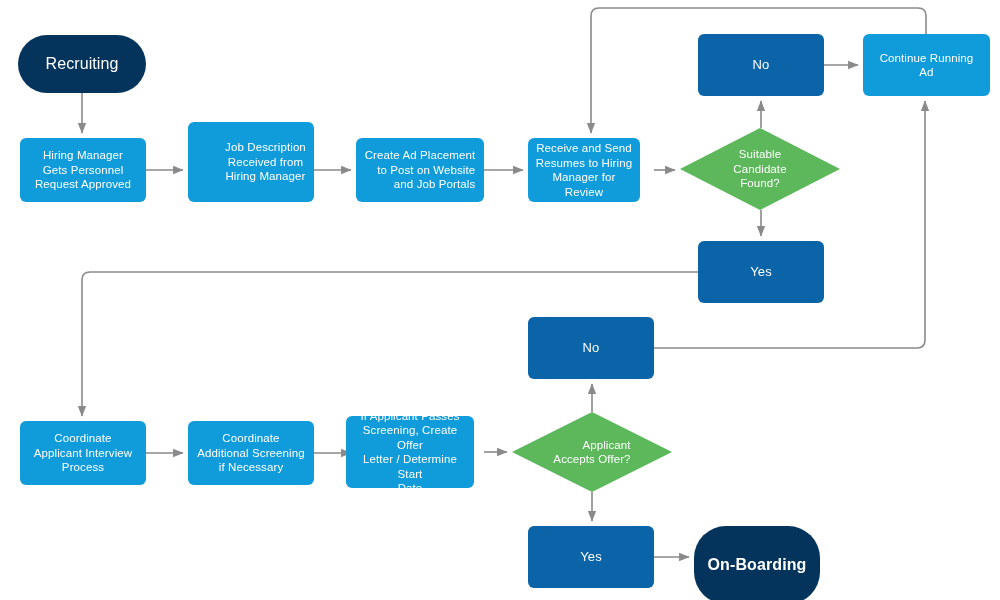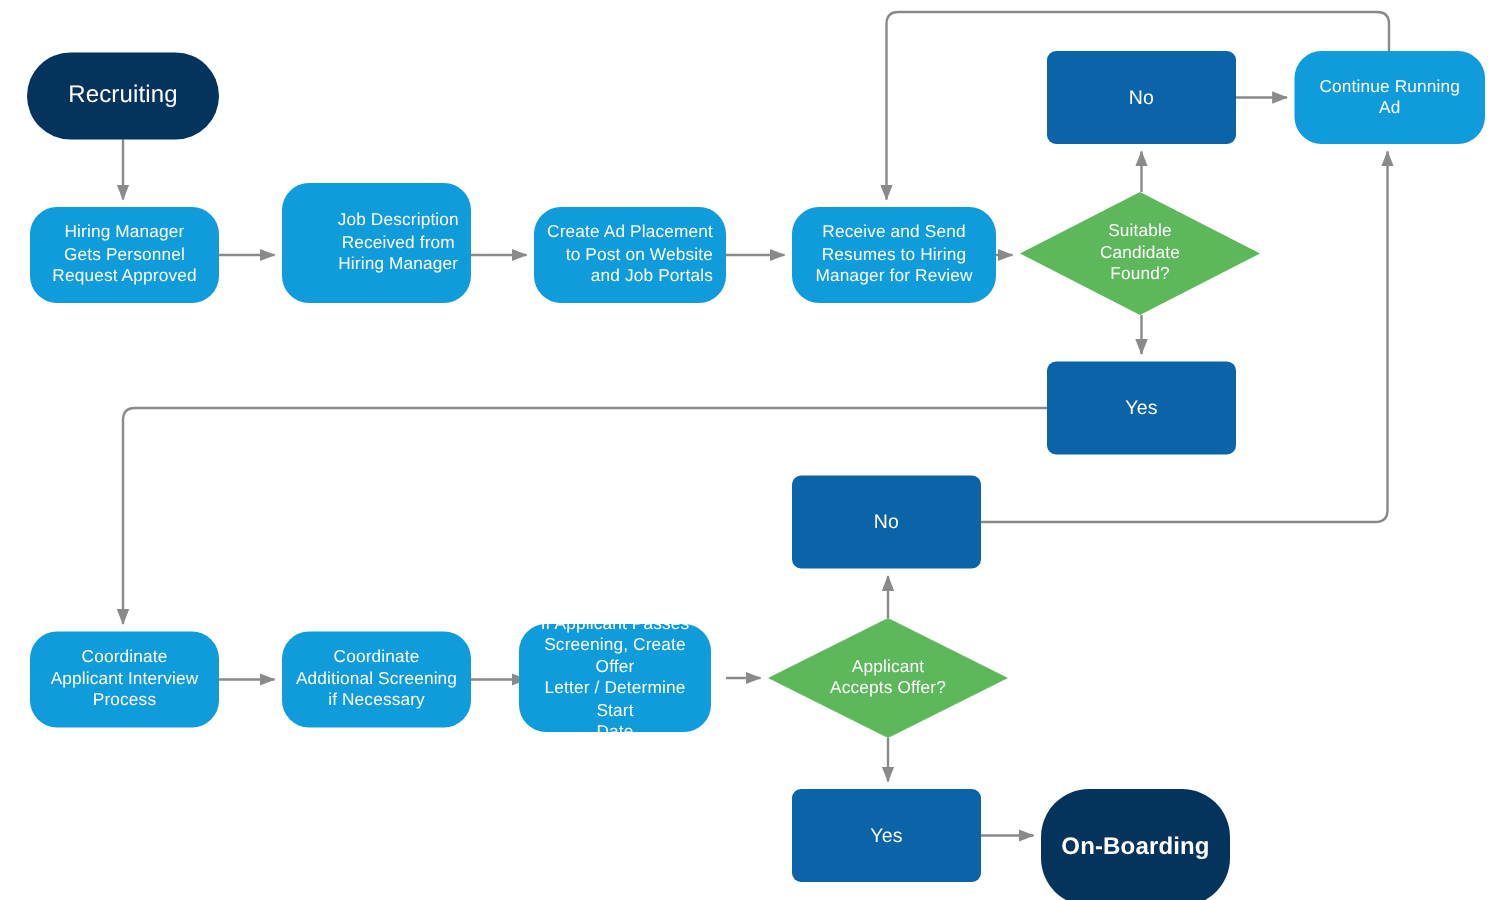--- a/index.html
+++ b/index.html
@@ -39,21 +39,21 @@
     display: block;
     padding: 0 6px;
     white-space: pre-line;
   }
   .terminator {
     border-radius: 32px;
     background: #04335c;
     font-size: 16px;
   }
   .process {
-    border-radius: 18px;
+    border-radius: 6px;
     background: #109bdb;
   }
   .branch {
     border-radius: 6px;
     background: #0b63a8;
     font-size: 13px;
   }
   .decision {
     background: transparent;
   }
@@ -114,21 +114,21 @@
       <div class="node process" style="left: 188px; top: 122px; width: 126px; height: 80px; padding-left: 29px;">
         <span class="label">Job Description
 Received from
 Hiring Manager</span>
       </div>
       <div class="node process" style="left: 356px; top: 138px; width: 128px; height: 64px; text-align: right;">
         <span class="label">Create Ad Placement
 to Post on Website
 and Job Portals</span>
       </div>
-      <div class="node process" style="left: 528px; top: 138px; width: 136px; height: 64px;">
+      <div class="node process" style="left: 528px; top: 138px; width: 112px; height: 64px;">
         <span class="label">Receive and Send
 Resumes to Hiring
 Manager for Review</span>
       </div>
       <div class="node decision" style="left: 680px; top: 128px; width: 160px; height: 82px;">
         <div class="diamond-shape"></div>
         <span class="label">Suitable
 Candidate
 Found?</span>
       </div>
@@ -151,21 +151,21 @@
         <span class="label">Coordinate
 Additional Screening
 if Necessary</span>
       </div>
       <div class="node process" style="left: 346px; top: 416px; width: 128px; height: 72px;">
         <span class="label">If Applicant Passes
 Screening, Create Offer
 Letter / Determine Start
 Date</span>
       </div>
-      <div class="node decision" style="left: 512px; top: 412px; width: 160px; height: 80px;">
+      <div class="node decision" style="left: 512px; top: 412px; width: 160px; height: 80px; text-align: right;">
         <div class="diamond-shape"></div>
         <span class="label">Applicant
 Accepts Offer?</span>
       </div>
       <div class="node branch" style="left: 528px; top: 317px; width: 126px; height: 62px;">
         <span class="label">No</span>
       </div>
       <div class="node branch" style="left: 528px; top: 526px; width: 126px; height: 62px;">
         <span class="label">Yes</span>
       </div>

